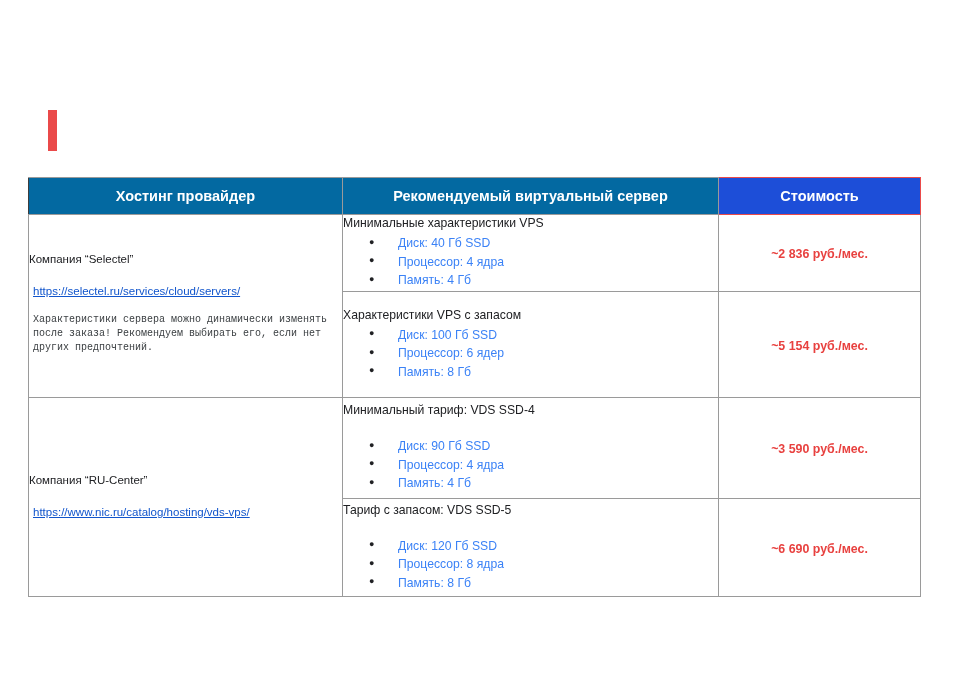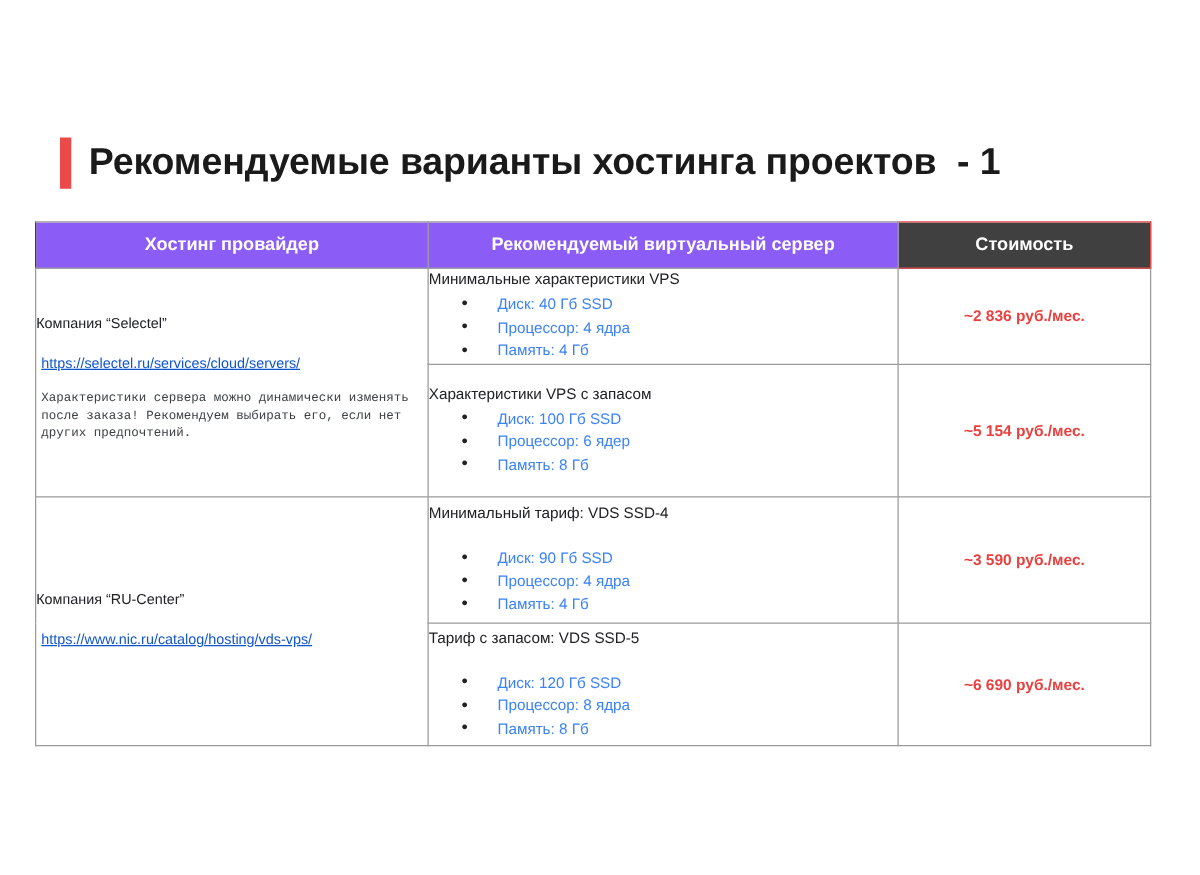--- a/index.html
+++ b/index.html
@@ -63,30 +63,30 @@
     vertical-align: middle;
   }
 
   col.c-provider { width: 314px; }
   col.c-server   { width: 376px; }
   col.c-price    { width: 202px; }
 
   
   thead th {
     height: 36px;
-    background: #8b5cf6;
+    background: #0369a1;
     color: #ffffff;
     font-size: 14.5px;
     font-weight: bold;
     text-align: center;
     border-color: #3d3d3d;
     border-right-color: #ffffff;
   }
   thead th.price-head {
-    background: #404040;
+    background: #1d4ed8;
     border-color: #ea4a4a;
   }
   thead th.first-head {
     border-left-color: #3d3d3d;
   }
 
   
   .provider-cell {
     padding: 14px 14px 14px 11px;
     vertical-align: middle;
@@ -171,21 +171,20 @@
   tr.r-ruc-1 td { height: 100px; }
   tr.r-ruc-2 td { height: 97px; }
 </style>
 </head>
 <body>
 
 <div class="slide">
 
   <div class="title-row">
     <div class="title-bar"></div>
-    <div class="title-text">Рекомендуемые варианты хостинга проектов  - 1</div>
   </div>
 
   <table class="table">
     <colgroup>
       <col class="c-provider">
       <col class="c-server">
       <col class="c-price">
     </colgroup>
     <thead>
       <tr>

